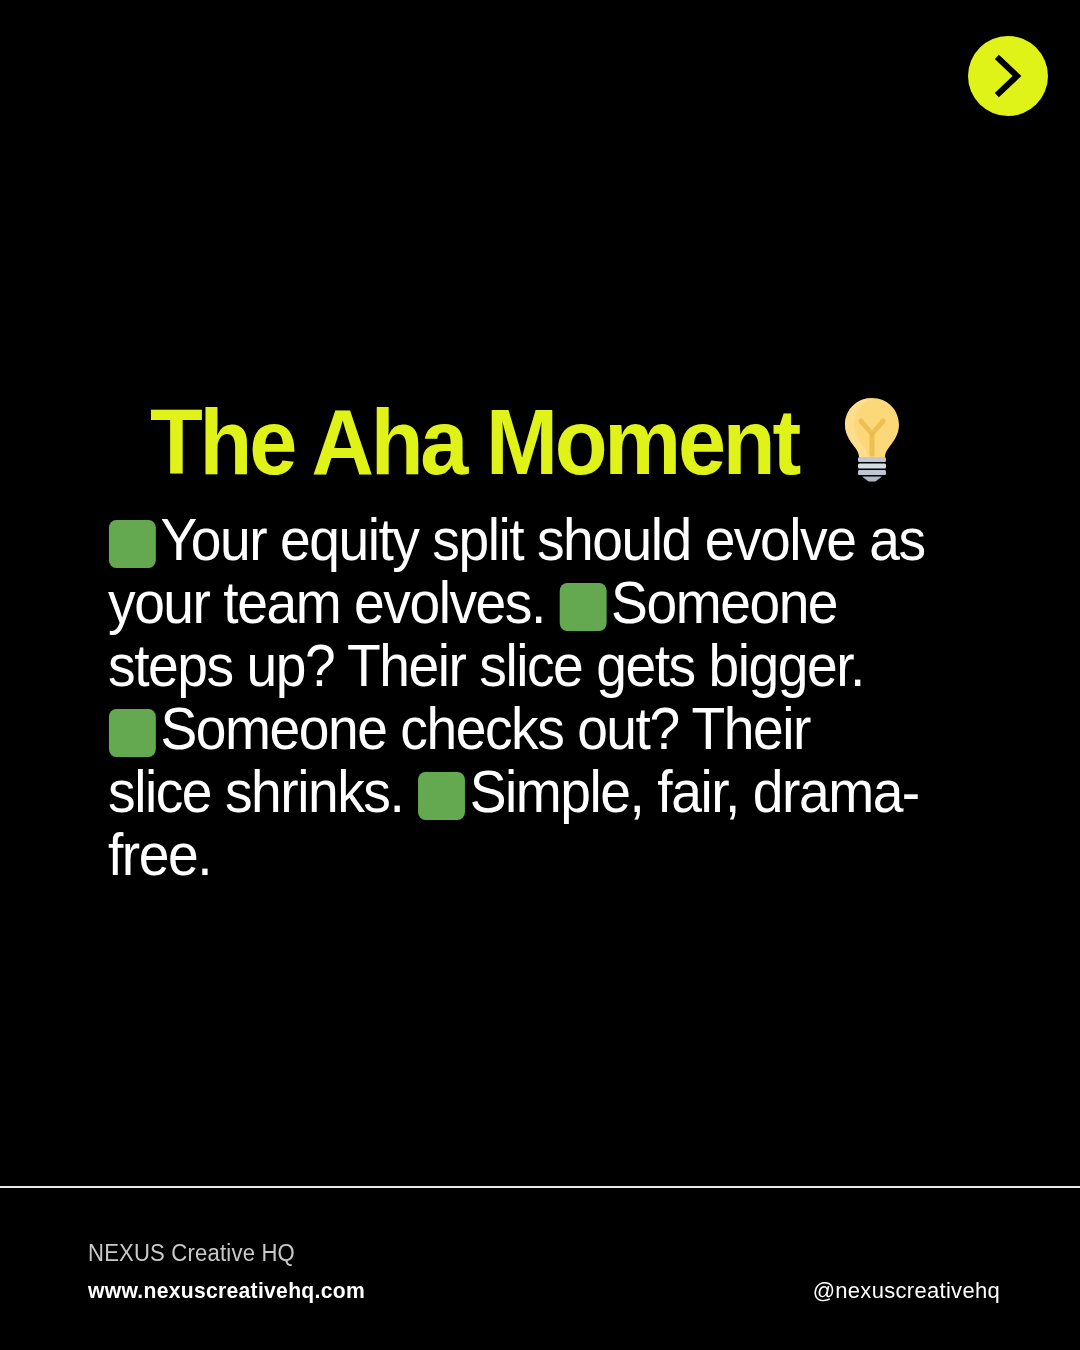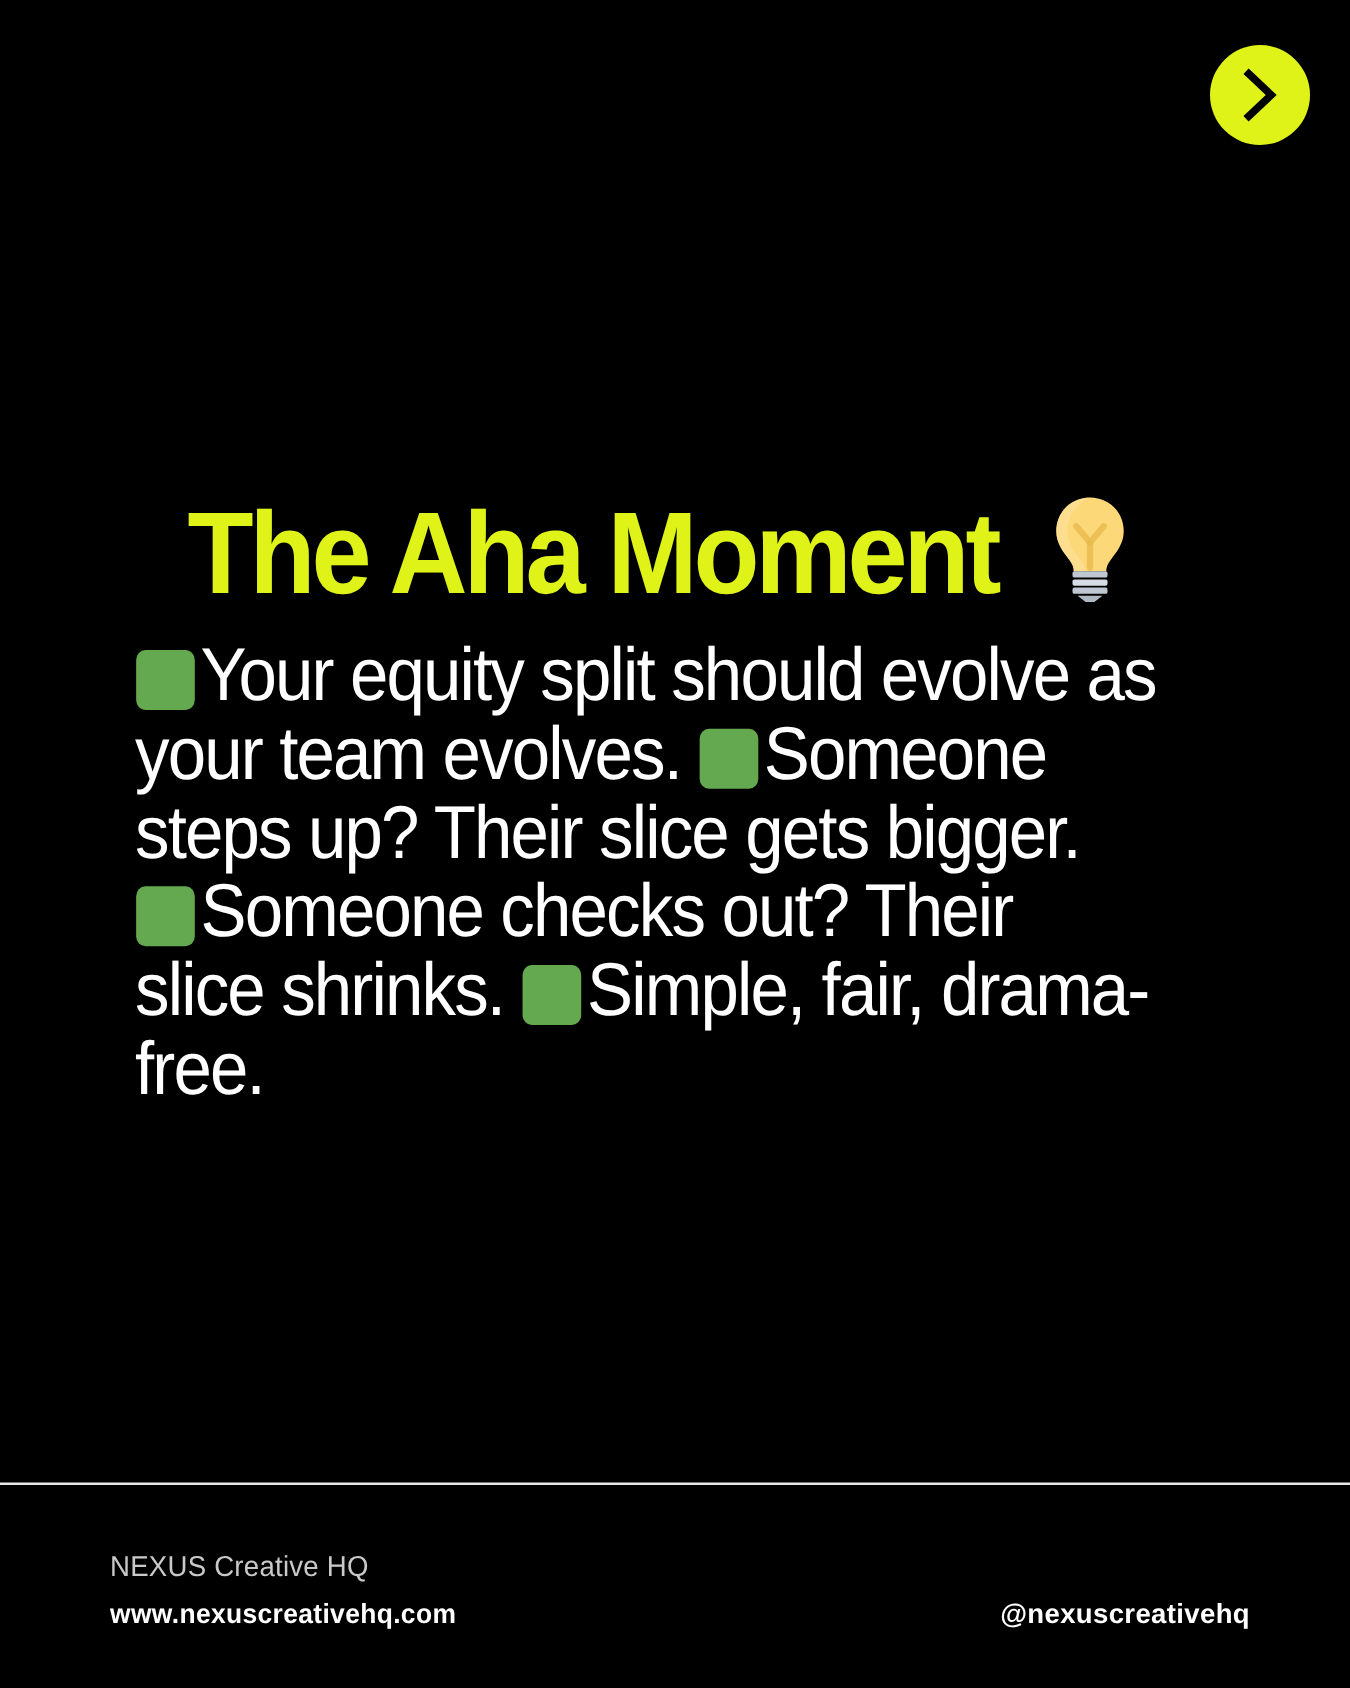--- a/index.html
+++ b/index.html
@@ -137,21 +137,21 @@
     letter-spacing: 0.3px;
     transform: scaleX(0.96);
     transform-origin: left center;
   }
   .footer-right {
     position: absolute;
     right: 80px;
     top: 92px;
     font-family: "Liberation Sans", sans-serif;
     font-size: 22px;
-    font-weight: bold;
+    font-weight: normal;
     color: #FFFFFF;
     letter-spacing: 0.3px;
   }
 </style>
 </head>
 <body>
 
 <div class="slide">
 
   <button class="next-btn" aria-label="Next">

